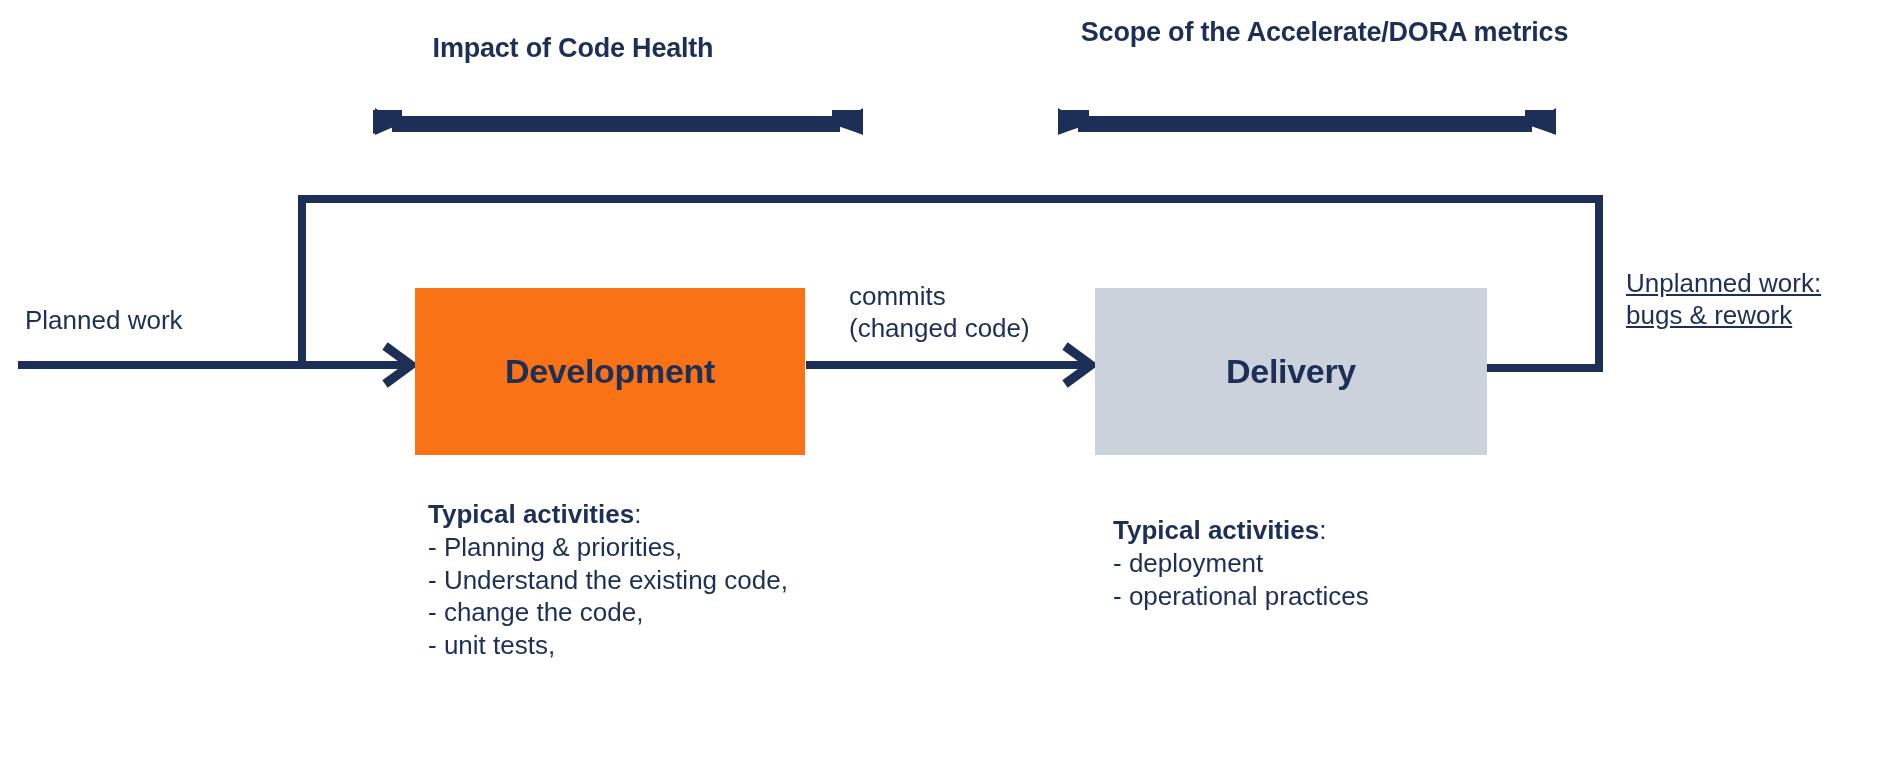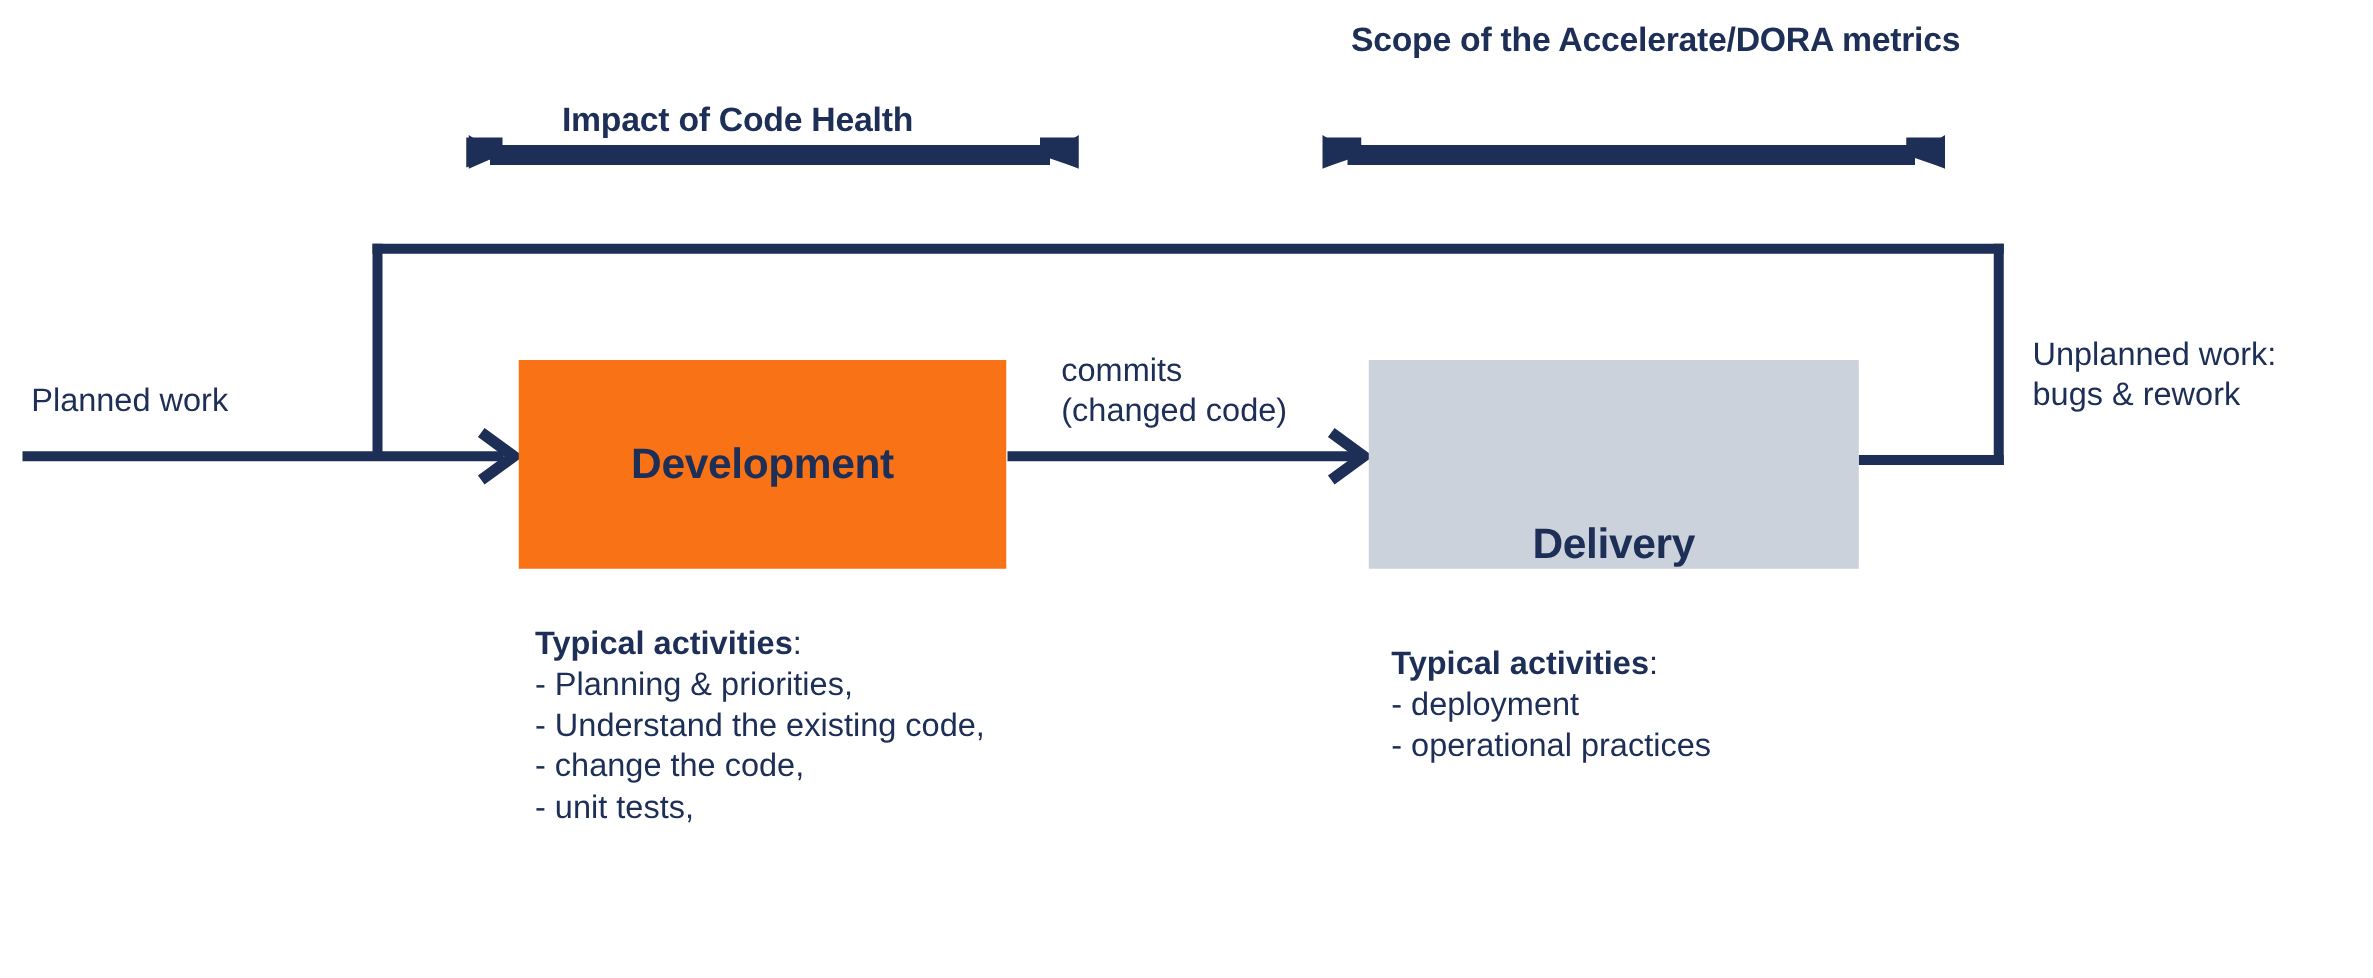--- a/index.html
+++ b/index.html
@@ -31,21 +31,21 @@
   
   .span-title {
     position: absolute;
     font-size: 27px;
     font-weight: bold;
     letter-spacing: -0.2px;
     color: #1d2f56;
     white-space: nowrap;
     text-align: center;
   }
-  #span-title-code-health { left: 415px; top: 33px; width: 350px; margin-top: 48px; }
+  #span-title-code-health { left: 398px; top: 33px; width: 350px; }
   #span-title-dora        { left: 1022px; top: 17px; width: 605px; }
 
   
   .process-box {
     position: absolute;
     display: flex;
     align-items: center;
     justify-content: center;
   }
   .process-box .box-label {
@@ -54,34 +54,33 @@
     letter-spacing: -0.3px;
     color: #1d2f56;
   }
   #box-development {
     left: 415px; top: 288px; width: 390px; height: 167px;
     background: #f97316;
   }
   #box-delivery {
     left: 1095px; top: 288px; width: 392px; height: 167px;
     background: #ccd2dc;
-    align-items: flex-end;
   }
 
   
   .plain-label {
     position: absolute;
     font-size: 26px;
     line-height: 1.22;
     color: #1d2f56;
     white-space: pre-line;
   }
   #label-planned-work  { left: 25px;  top: 305px; text-align: right; }
   #label-commits       { left: 849px; top: 281px; }
-  #label-unplanned     { left: 1626px; top: 268px; }
+  #label-unplanned     { left: 1626px; top: 268px; text-decoration: underline; }
 
   
   .activities {
     position: absolute;
     font-size: 26px;
     line-height: 1.26;
     color: #1d2f56;
   }
   .activities .activities-title {
     font-weight: bold;

